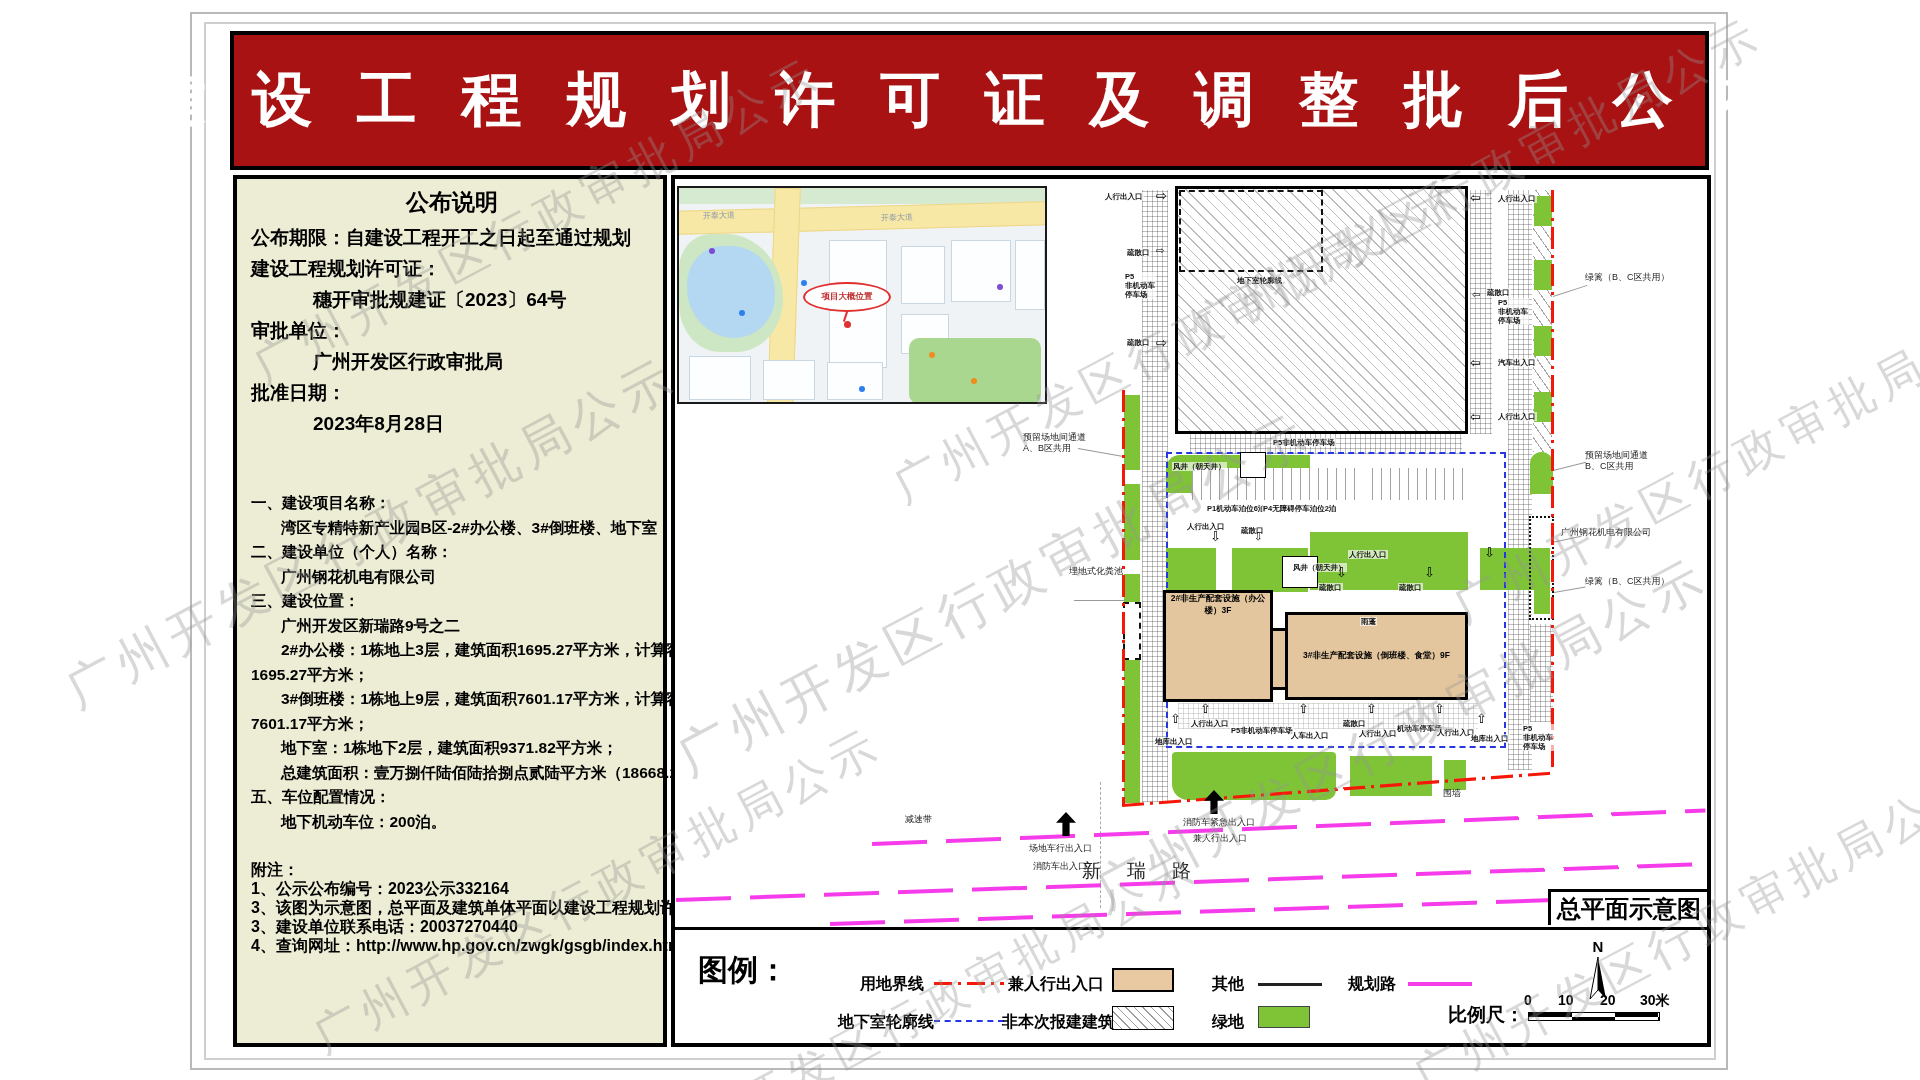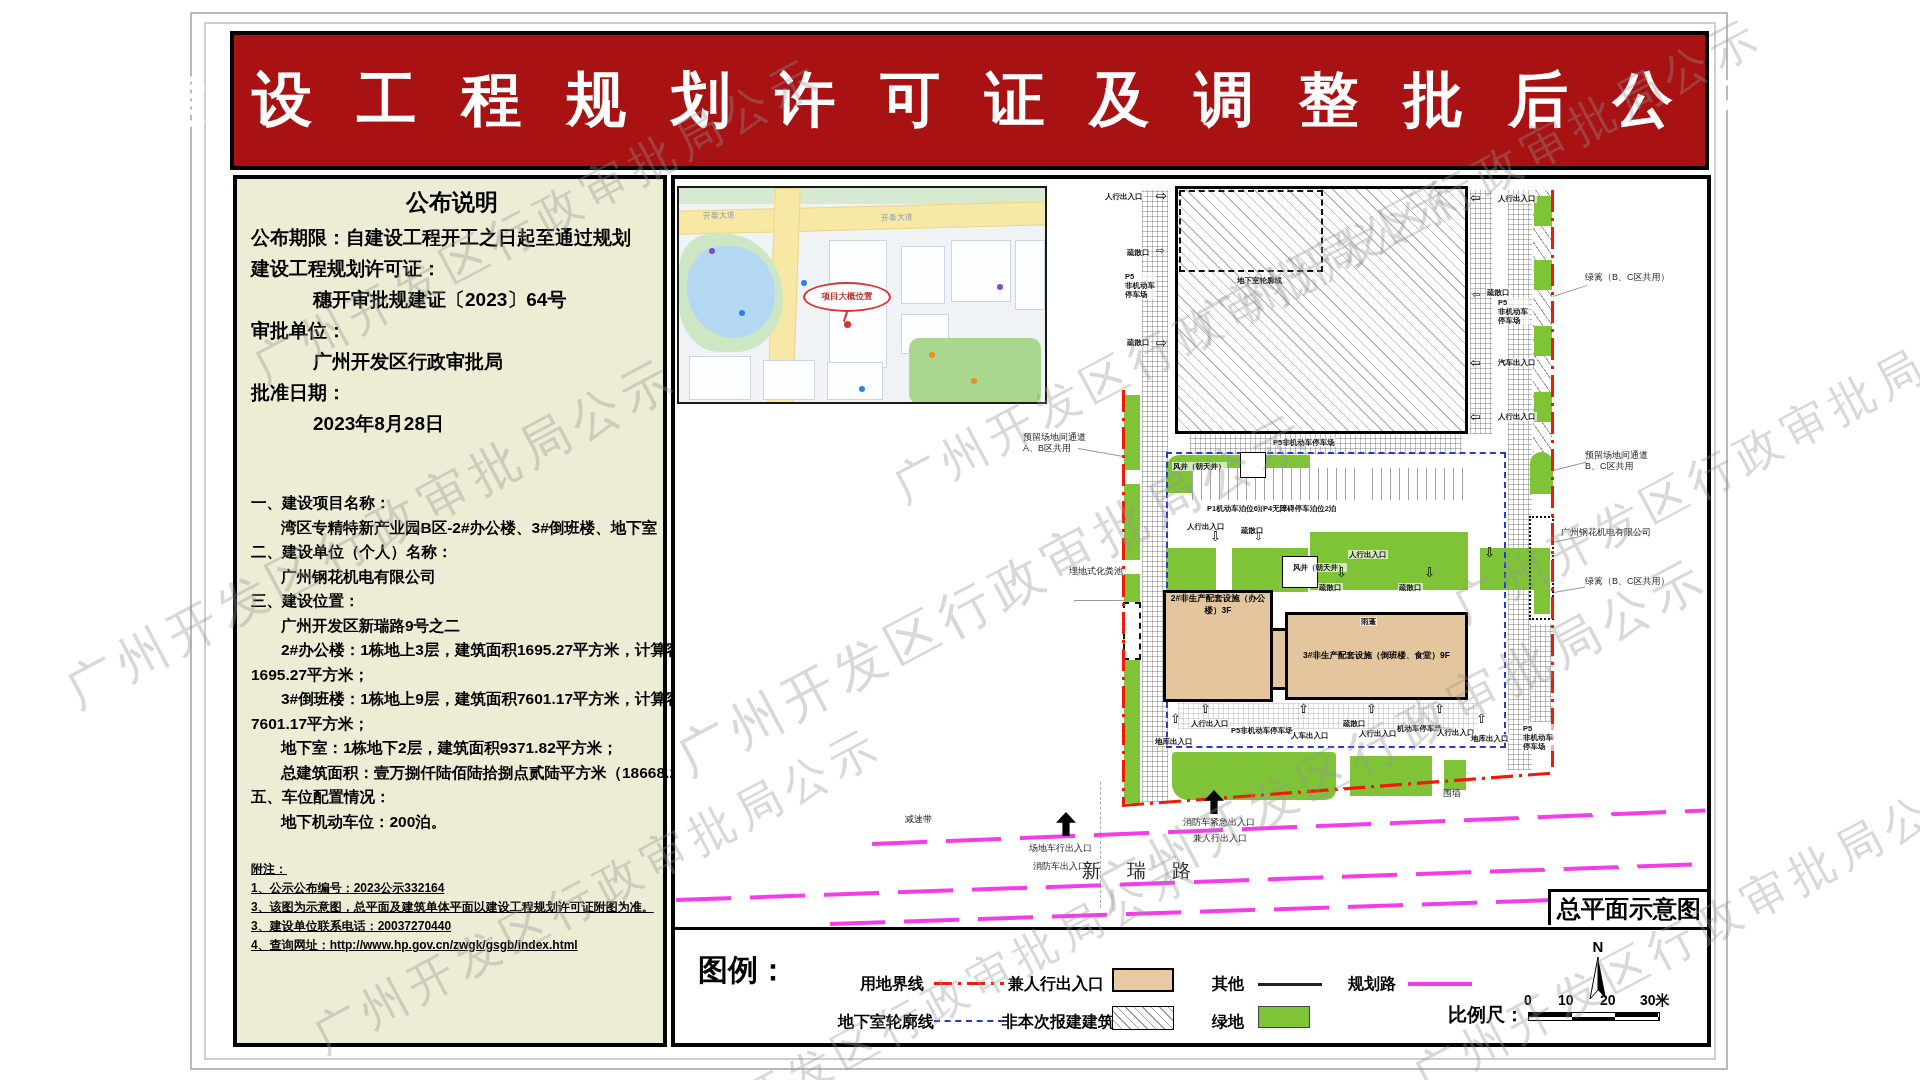--- a/index.html
+++ b/index.html
@@ -16,21 +16,21 @@
   #panel{position:absolute;left:233px;top:175px;width:434px;height:872px;background:#edecd4;
     border:4px solid #000;box-sizing:border-box;padding:6px 10px 4px 14px;color:#000;}
   .p-head{font-size:23px;font-weight:bold;text-align:center;margin:2px 0 4px 0;}
   .p-line{font-size:19px;font-weight:bold;line-height:31px;white-space:nowrap;}
   .ind1{padding-left:62px;}
   .ind2{padding-left:96px;}
   .p-gap{height:52px;}
   .p-item{font-size:15.5px;font-weight:bold;line-height:24.5px;white-space:nowrap;}
   .indA{padding-left:30px;}
   .p-notes{margin-top:26px;border-top:0;}
-  .p-note{font-size:12px;font-weight:bold;line-height:19px;white-space:nowrap;text-decoration:underline;}
+  .p-note{font-size:16px;font-weight:bold;line-height:19px;white-space:nowrap;}
   
   #plan{position:absolute;left:671px;top:175px;width:1040px;height:872px;background:#fff;
     border:4px solid #000;box-sizing:border-box;overflow:hidden;}
   #legend-sep{position:absolute;left:671px;top:927px;width:1040px;height:0;border-top:3px solid #000;z-index:25;}
   
   #map{position:absolute;left:677px;top:186px;width:370px;height:218px;background:#eff3f6;
     border:2px solid #1a1a1a;box-sizing:border-box;overflow:hidden;z-index:10;}
   .blk{position:absolute;background:#fdfeff;border:1px solid #c9d7e3;box-sizing:border-box;}
   .mgreen{position:absolute;background:#d5ead0;}
   .yroad{position:absolute;background:#f8e8a6;border:1px solid #ecd68a;box-sizing:border-box;}

